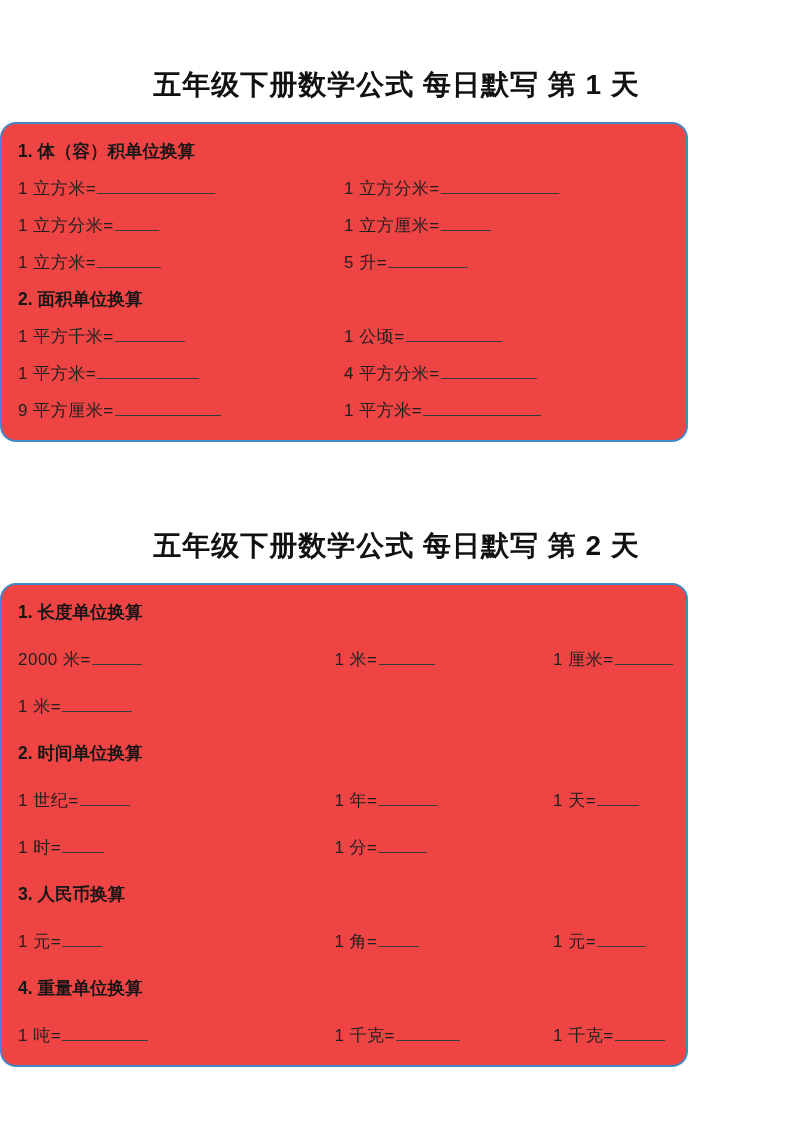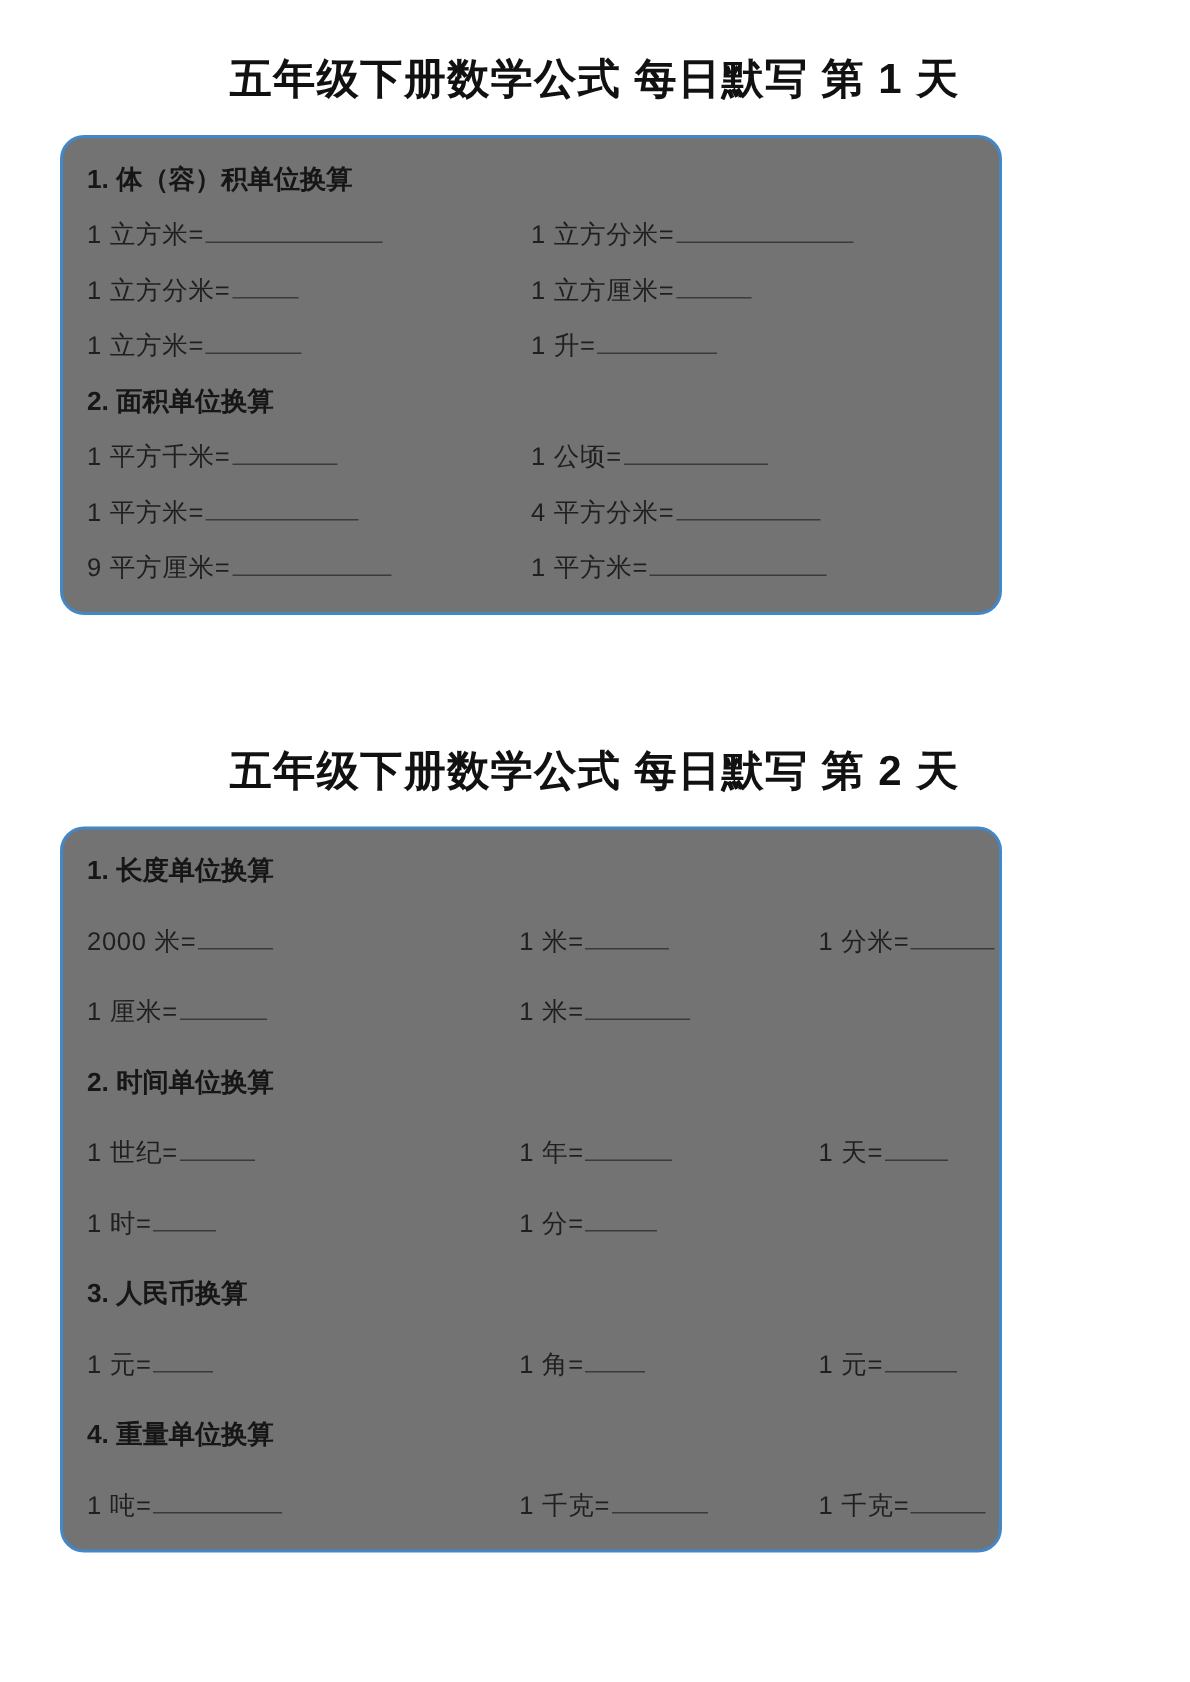--- a/index.html
+++ b/index.html
@@ -8,41 +8,40 @@
     background: #ffffff;
   }
   body {
     width: 793px;
     height: 1121px;
     font-family: "Liberation Sans", "DejaVu Sans", sans-serif;
     color: #1f1f1f;
     overflow: hidden;
   }
   .page {
-    padding-top: 34px;
+    padding-top: 66px;
   }
   .worksheet-title {
     text-align: center;
     font-size: 28px;
     font-weight: bold;
     letter-spacing: 1px;
     margin: 0 0 18px 0;
     color: #111111;
   }
   .worksheet + .worksheet .worksheet-title {
     margin-top: 85px;
   }
   .card {
     box-sizing: border-box;
-    margin-left: 40px;
-    width: 628px;
+    width: 688px;
     border: 2px solid #4288c6;
     border-radius: 16px;
     padding: 9px 16px 11px 16px;
-    background: #737373;
+    background: #ef4444;
   }
   .grid {
     display: grid;
   }
   .cols-2 { grid-template-columns: 50% 50%; }
   .cols-3 { grid-template-columns: 47% 32% 21%; gap: 10px; }
   .section-heading {
     grid-column: 1 / -1;
     font-weight: bold;
     font-size: 17.5px;
@@ -73,37 +72,36 @@
   <div id="sheets">
       <section class="worksheet">
         <h1 class="worksheet-title">五年级下册数学公式 每日默写  第 1 天</h1>
         <div class="card grid cols-2" style="border-color: rgb(66, 136, 198);">
           <div class="section-heading">1. 体（容）积单位换算</div>
           <div class="fill-item"><span class="fill-label">1 立方米=</span><span class="fill-blank" style="width: 118px; border-bottom-color: rgb(58, 58, 58);"></span></div>
           <div class="fill-item"><span class="fill-label">1 立方分米=</span><span class="fill-blank" style="width: 118px; border-bottom-color: rgb(58, 58, 58);"></span></div>
           <div class="fill-item"><span class="fill-label">1 立方分米=</span><span class="fill-blank" style="width: 44px; border-bottom-color: rgb(58, 58, 58);"></span></div>
           <div class="fill-item"><span class="fill-label">1 立方厘米=</span><span class="fill-blank" style="width: 50px; border-bottom-color: rgb(58, 58, 58);"></span></div>
           <div class="fill-item"><span class="fill-label">1 立方米=</span><span class="fill-blank" style="width: 64px; border-bottom-color: rgb(58, 58, 58);"></span></div>
-          <div class="fill-item"><span class="fill-label">1 升=</span><span class="fill-blank" style="width: 80px; border-bottom-color: rgb(58, 58, 58);"></span></div>
+          <div class="fill-item"><span class="fill-label">5 升=</span><span class="fill-blank" style="width: 80px; border-bottom-color: rgb(58, 58, 58);"></span></div>
           <div class="section-heading">2. 面积单位换算</div>
           <div class="fill-item"><span class="fill-label">1 平方千米=</span><span class="fill-blank" style="width: 70px; border-bottom-color: rgb(58, 58, 58);"></span></div>
           <div class="fill-item"><span class="fill-label">1 公顷=</span><span class="fill-blank" style="width: 96px; border-bottom-color: rgb(58, 58, 58);"></span></div>
           <div class="fill-item"><span class="fill-label">1 平方米=</span><span class="fill-blank" style="width: 102px; border-bottom-color: rgb(58, 58, 58);"></span></div>
           <div class="fill-item"><span class="fill-label">4 平方分米=</span><span class="fill-blank" style="width: 96px; border-bottom-color: rgb(58, 58, 58);"></span></div>
           <div class="fill-item"><span class="fill-label">9 平方厘米=</span><span class="fill-blank" style="width: 106px; border-bottom-color: rgb(58, 58, 58);"></span></div>
           <div class="fill-item"><span class="fill-label">1  平方米=</span><span class="fill-blank" style="width: 118px; border-bottom-color: rgb(58, 58, 58);"></span></div>
         </div>
       </section>
       <section class="worksheet">
         <h1 class="worksheet-title">五年级下册数学公式 每日默写  第 2 天</h1>
         <div class="card grid cols-3" style="border-color: rgb(66, 136, 198);">
           <div class="section-heading">1. 长度单位换算</div>
           <div class="fill-item"><span class="fill-label">2000 米=</span><span class="fill-blank" style="width: 50px; border-bottom-color: rgb(58, 58, 58);"></span></div>
           <div class="fill-item"><span class="fill-label">1 米=</span><span class="fill-blank" style="width: 56px; border-bottom-color: rgb(58, 58, 58);"></span></div>
-          <div class="fill-item"><span class="fill-label">1 分米=</span><span class="fill-blank" style="width: 56px; border-bottom-color: rgb(58, 58, 58);"></span></div>
           <div class="fill-item"><span class="fill-label">1 厘米=</span><span class="fill-blank" style="width: 58px; border-bottom-color: rgb(58, 58, 58);"></span></div>
           <div class="fill-item"><span class="fill-label">1 米=</span><span class="fill-blank" style="width: 70px; border-bottom-color: rgb(58, 58, 58);"></span></div>
           <div class="fill-item"></div>
           <div class="section-heading">2. 时间单位换算</div>
           <div class="fill-item"><span class="fill-label">1 世纪=</span><span class="fill-blank" style="width: 50px; border-bottom-color: rgb(58, 58, 58);"></span></div>
           <div class="fill-item"><span class="fill-label">1 年=</span><span class="fill-blank" style="width: 58px; border-bottom-color: rgb(58, 58, 58);"></span></div>
           <div class="fill-item"><span class="fill-label">1 天=</span><span class="fill-blank" style="width: 42px; border-bottom-color: rgb(58, 58, 58);"></span></div>
           <div class="fill-item"><span class="fill-label">1 时=</span><span class="fill-blank" style="width: 42px; border-bottom-color: rgb(58, 58, 58);"></span></div>
           <div class="fill-item"><span class="fill-label">1 分=</span><span class="fill-blank" style="width: 48px; border-bottom-color: rgb(58, 58, 58);"></span></div>
           <div class="fill-item"></div>

